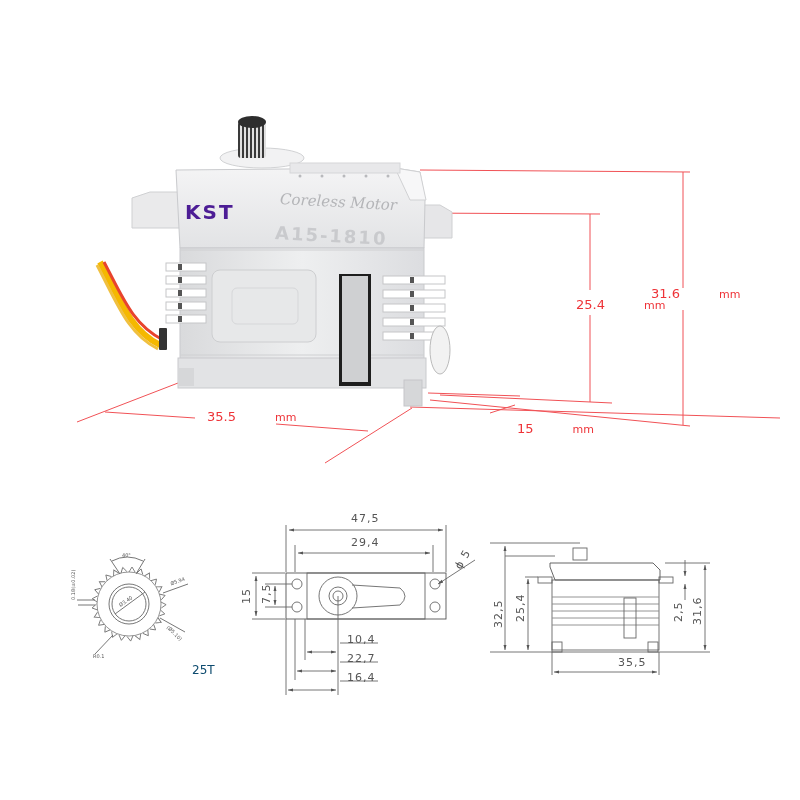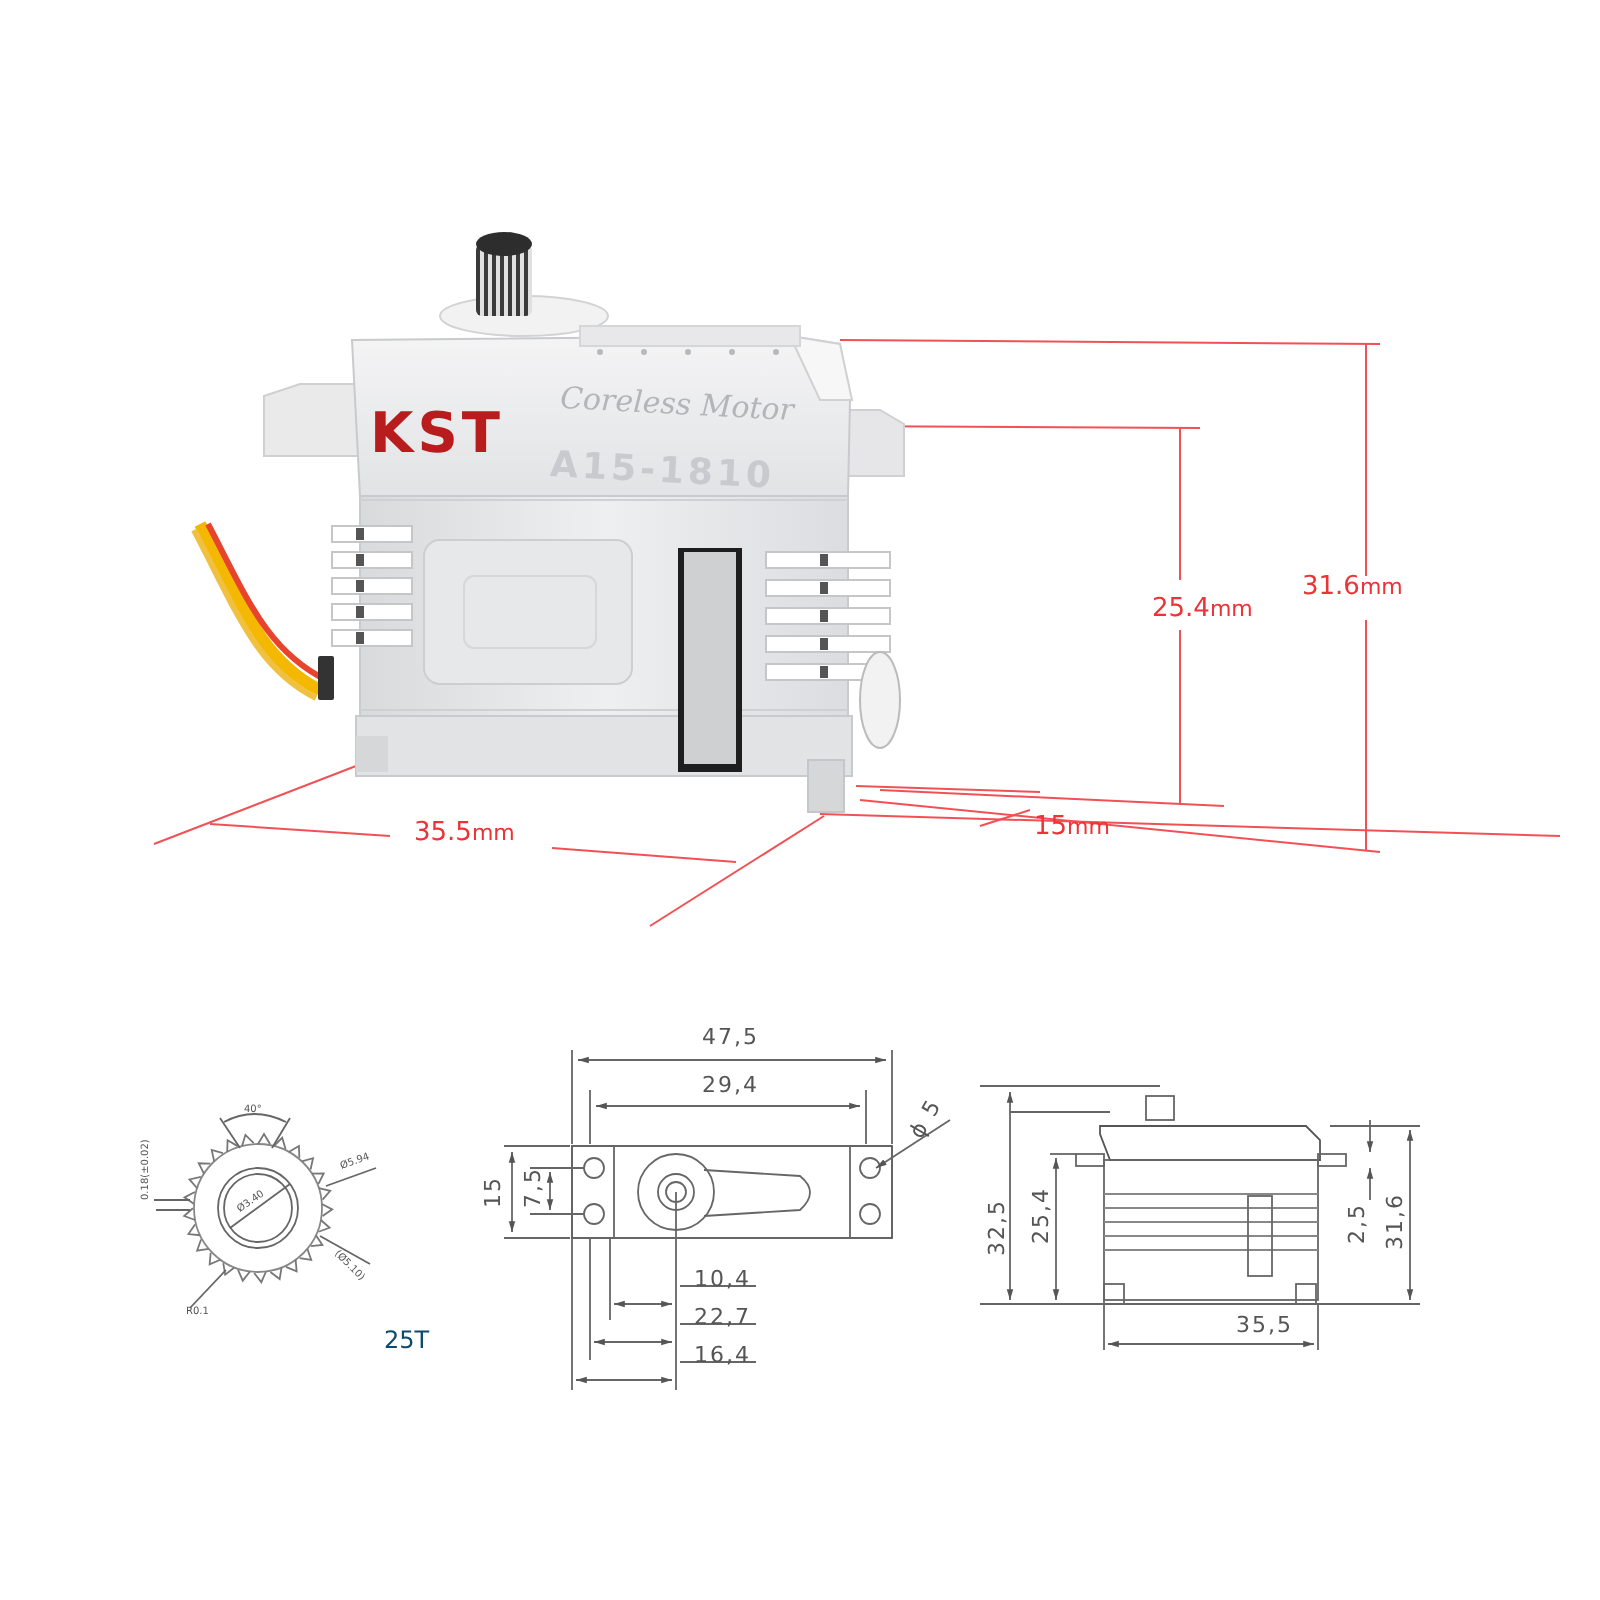--- a/index.html
+++ b/index.html
@@ -1,19 +1,19 @@
 <!DOCTYPE html>
 <html><head>
 <meta charset="utf-8">
 <style>
   html, body { margin:0; padding:0; background:#ffffff; }
   body { width:800px; height:800px; position:relative; overflow:hidden; font-family:"DejaVu Sans", sans-serif; }
   .layer { position:absolute; left:0; top:0; width:800px; height:800px; }
   .dimtxt { position:absolute; color:#ee3338; font-family:"DejaVu Sans", sans-serif; font-size:13px; white-space:nowrap; }
-  .dimtxt .unit { font-size:11px; }
+  .dimtxt .unit { font-size:11px;margin-left:39px; }
   .drawtxt { position:absolute; color:#555; font-family:"DejaVu Sans", sans-serif; font-size:11px; white-space:nowrap; letter-spacing:1px; }
 </style>
 </head>
 <body>
 
 <svg class="layer" width="800" height="800" viewBox="0 0 800 800">
   <defs>
     <linearGradient id="caseG" x1="0" y1="0" x2="1" y2="0">
       <stop offset="0" stop-color="#d9dadc"></stop>
       <stop offset="0.5" stop-color="#eeeff0"></stop>
@@ -125,28 +125,28 @@
 
   <rect x="212" y="270" width="104" height="72" rx="8" fill="#e7e8e9" stroke="#cdced0"></rect>
   <rect x="232" y="288" width="66" height="36" rx="5" fill="none" stroke="#d6d7d9"></rect>
 
   <rect x="339" y="274" width="32" height="112" fill="#1e1e1e"></rect>
   <rect x="342" y="276" width="26" height="106" fill="#cfd0d2"></rect>
 
   <ellipse cx="440" cy="350" rx="10" ry="24" fill="#f2f2f2" stroke="#bbb"></ellipse>
 </svg>
 
-<div class="dimtxt" style="left:185px;top:200px;color:#b91c1c;font-size:28px;font-weight:bold;letter-spacing:2px;">KST</div>
+<div class="dimtxt" style="left:185px;top:200px;color:#4c1d95;font-size:20px;font-weight:bold;letter-spacing:2px;">KST</div>
 <div class="dimtxt" style="left:280px;top:193px;color:#b4b5b8;font-size:15px;font-style:italic;font-family:'DejaVu Serif',serif;transform:rotate(3deg);">Coreless Motor</div>
 <div class="dimtxt" style="left:275px;top:225px;color:#c9cacd;font-size:18px;font-weight:bold;letter-spacing:2px;transform:rotate(3deg);">A15-1810</div>
 
 <div class="dimtxt" style="left:207px;top:409px;">
   <span>35.5</span><span class="unit">mm</span>
 </div>
-<div class="dimtxt" style="left:517px;top:406px;">
+<div class="dimtxt" style="left:517px;top:421px;">
   <span>15</span><span class="unit">mm</span>
 </div>
 <div class="dimtxt" style="left:576px;top:297px;">
   <span>25.4</span><span class="unit">mm</span>
 </div>
 <div class="dimtxt" style="left:651px;top:286px;">
   <span>31.6</span><span class="unit">mm</span>
 </div>
 
 <svg class="layer" width="800" height="800" viewBox="0 0 800 800">

